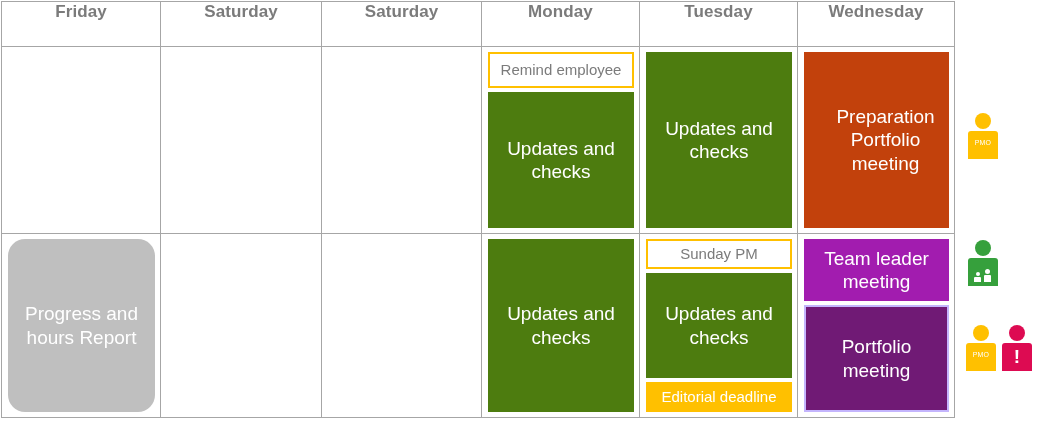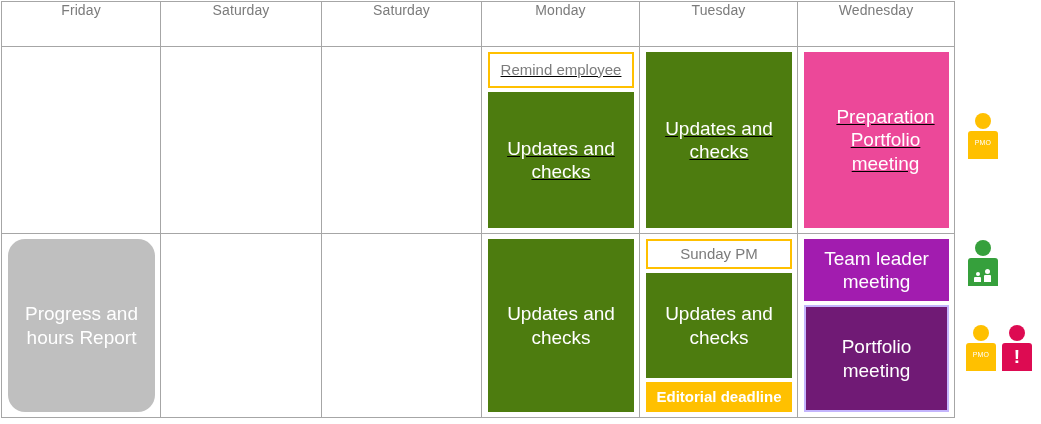--- a/index.html
+++ b/index.html
@@ -40,27 +40,27 @@
   .calendar th, .calendar td {
     border: 1px solid #a6a6a6;
     padding: 0;
     vertical-align: top;
   }
 
   .day-header {
     height: 44px;
     text-align: center;
     vertical-align: middle;
-    font-weight: normal;
-    font-size: 14px;
+    font-weight: bold;
+    font-size: 17px;
     color: #7b7b7b;
     letter-spacing: 0.1px;
   }
 
-  .row-1 td { height: 186px; text-decoration: underline; }
+  .row-1 td { height: 186px; }
   .row-2 td { height: 183px; }
 
   .cell-inner {
     position: relative;
     width: 100%;
     height: 100%;
     box-sizing: border-box;
     padding: 5px 5px 5px 6px;
     display: flex;
     flex-direction: column;
@@ -75,37 +75,37 @@
     justify-content: center;
     text-align: center;
     line-height: 1.22;
     color: #ffffff;
     font-size: 19px;
     padding: 4px 6px;
     overflow: hidden;
   }
 
   .event.blue      { background: #4d7c0f; }
-  .event.yellow    { background: #ec4899; padding-left: 24px; }
+  .event.yellow    { background: #c2410c; padding-left: 24px; }
   .event.green     { background: #a21caf; }
   .event.crimson   { background: #701a75; border: 2px solid #c4b5fd; }
   .event.gray      { background: #bfbfbf; border-radius: 17px; }
 
   .event.outline-yellow {
     background: #ffffff;
     border: 2px solid #FFC000;
     color: #7b7b7b;
     font-size: 15px;
   }
 
   .event.deadline {
     background: #FFC000;
     color: #ffffff;
     font-size: 15px;
-    font-weight: bold;
+    font-weight: normal;
   }
 
   .flex-grow { flex: 1 1 auto; }
   .fixed-36  { flex: 0 0 36px; }
   .fixed-30  { flex: 0 0 30px; }
   .fixed-62  { flex: 0 0 62px; }
 
   
   .actors {
     position: absolute;

